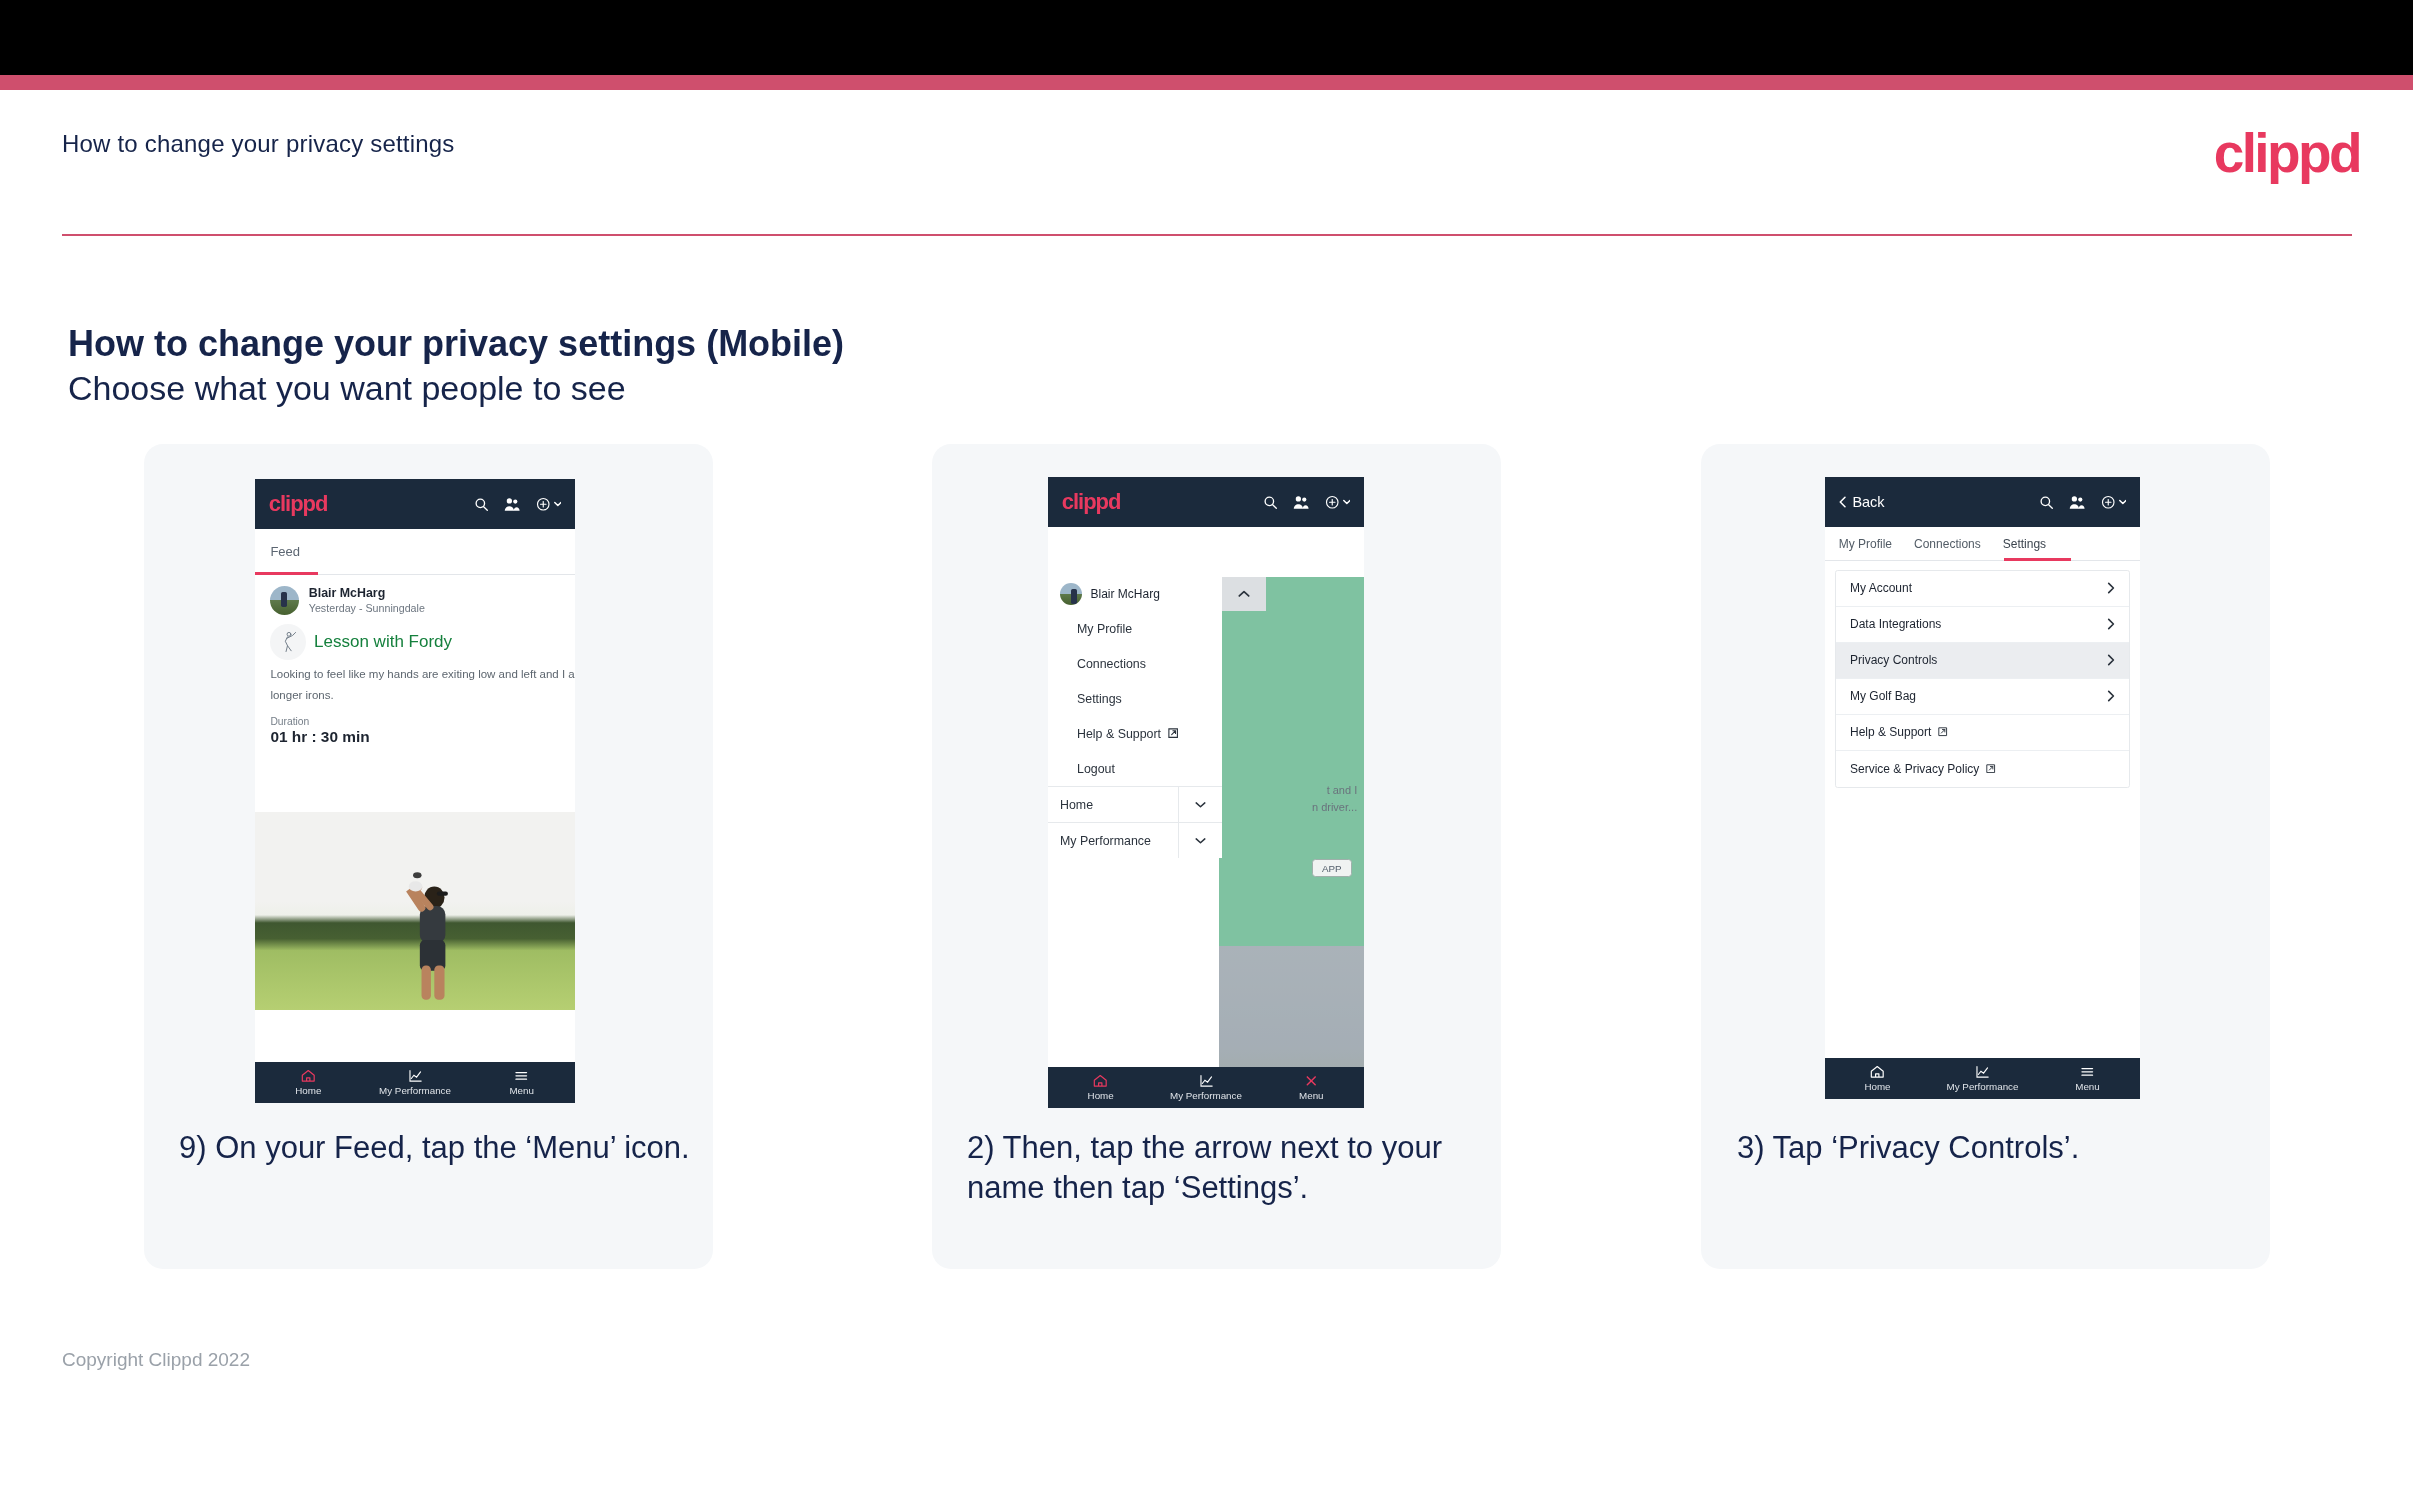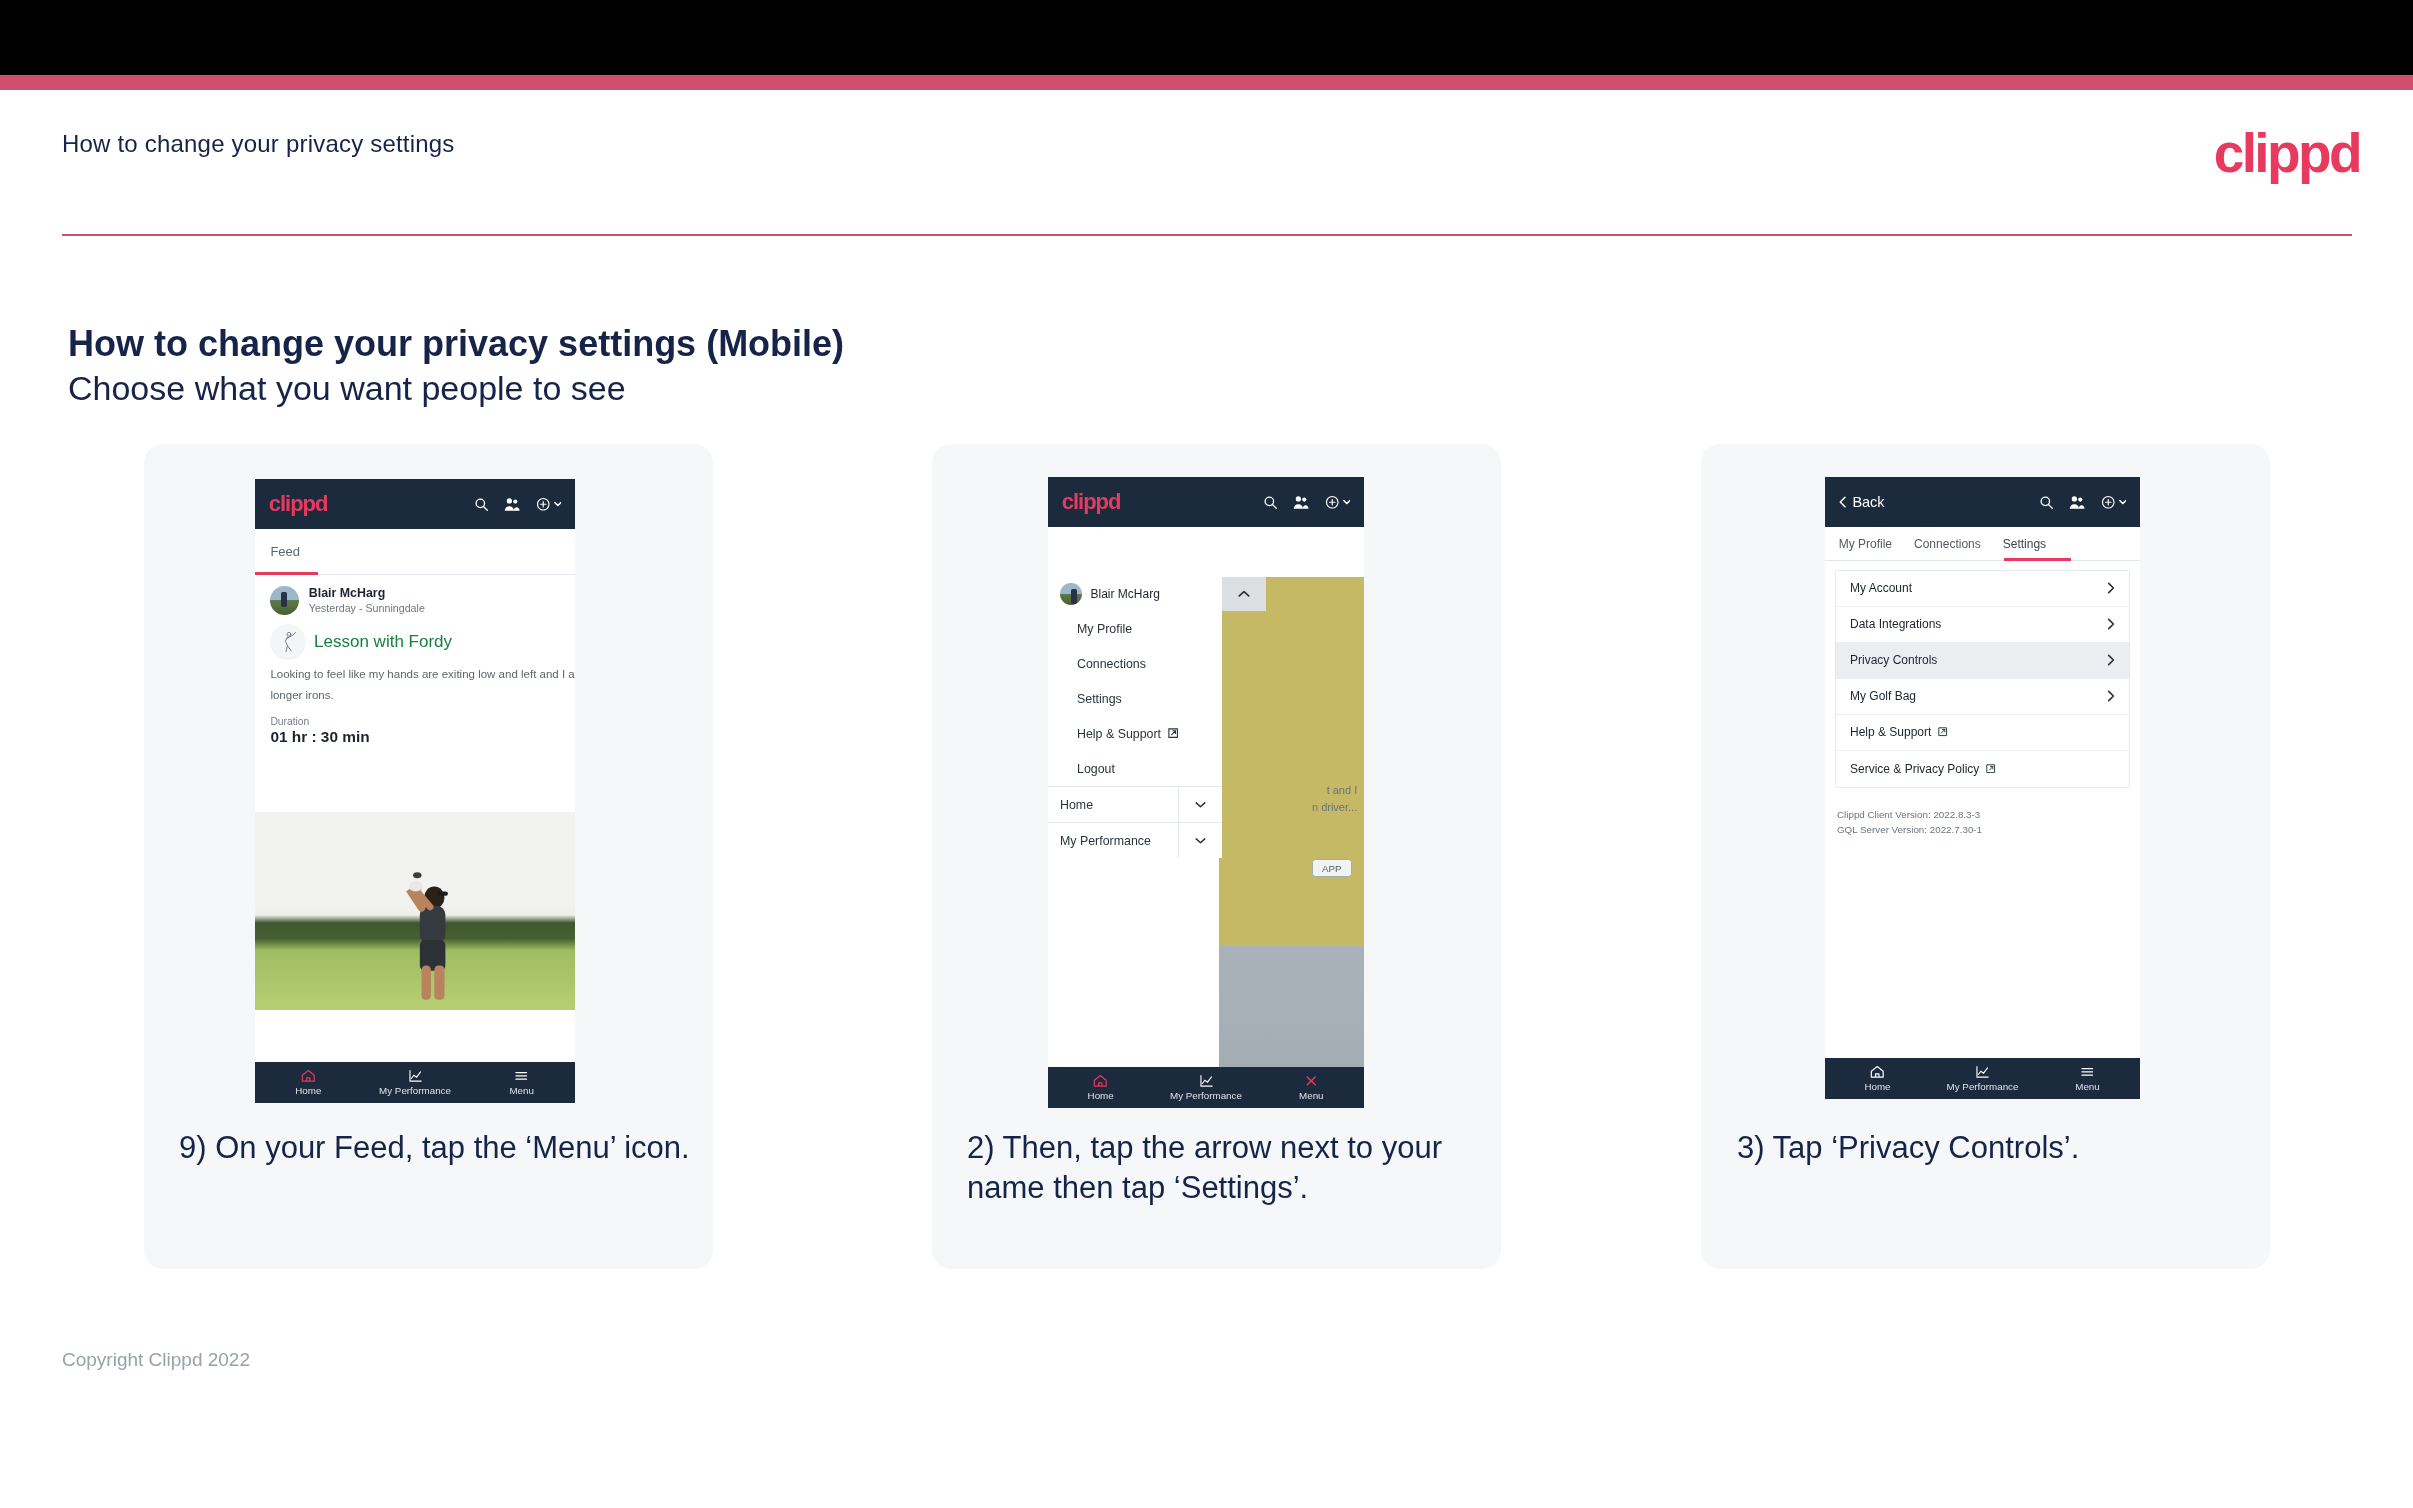--- a/index.html
+++ b/index.html
@@ -124,21 +124,21 @@
     position:absolute; left:0; bottom:0; width:100%; height:41px;
     background:#1b2a3c; display:flex; align-items:center;
   }
   .nav-item { flex:1; display:flex; flex-direction:column; align-items:center; gap:1.7px; }
   .nav-label { font-size:9.8px; color:#dfe3e8; }
 
   
   .p2-stack { position:relative; height:100%; background:#fff; }
   .p2-bgfeed {
     position:absolute; right:0; top:50px; width:145px; bottom:41px;
-    background:#fde047; overflow:hidden;
+    background:#86efac; overflow:hidden;
   }
   .p2-bgfeed .shade { position:absolute; inset:0; background:rgba(120,132,145,.42); }
   .p2-bgfeed .bgtext { position:absolute; right:6.8px; top:205px; font-size:11px; color:#6a737d; text-align:right; line-height:1.5; }
   .p2-bgfeed .appchip {
     position:absolute; right:12px; top:282px; border:0.9px solid #9fb0ab;
     border-radius:3.4px; padding:2.6px 9.4px; font-size:9.8px; color:#54606c; background:#f0f3f2;
   }
   .p2-bgfeed .bgphoto {
     position:absolute; left:0; right:0; bottom:0; height:171px;
     background:linear-gradient(to bottom,#cfd5d6 0%, #c6cdcf 60%, #bcc9ac 100%);
@@ -514,24 +514,20 @@
         <span class="lbl">
           <span>Service &amp; Privacy Policy</span>
           <svg width="9.4" height="9.4" viewBox="0 0 14 14" fill="none" stroke="#2b333d" stroke-width="1.4">
               <path d="M1.2 1.2h11.6v11.6H1.2z"></path>
               <path d="M5 9 L10 4 M6.6 3.8H10.2V7.4" stroke-linecap="round"></path>
             </svg>
         </span>
       </div>
     </div>
 
-    <div class="p3-ver">
-      <div>Clippd Client Version: 2022.8.3-3</div>
-      <div>GQL Server Version: 2022.7.30-1</div>
-    </div>
 
     <div class="bottom-nav">
       <div class="nav-item">
         <svg width="14.5" height="13.7" viewBox="0 0 22 20" fill="none" stroke="#ffffff" stroke-width="1.8" stroke-linejoin="round">
             <path d="M2 9 L11 2 L20 9 V18 H2 Z"></path>
             <path d="M8.5 18 v-5 h5 v5"></path>
           </svg>
         <span class="nav-label">Home</span>
       </div>
       <div class="nav-item">

